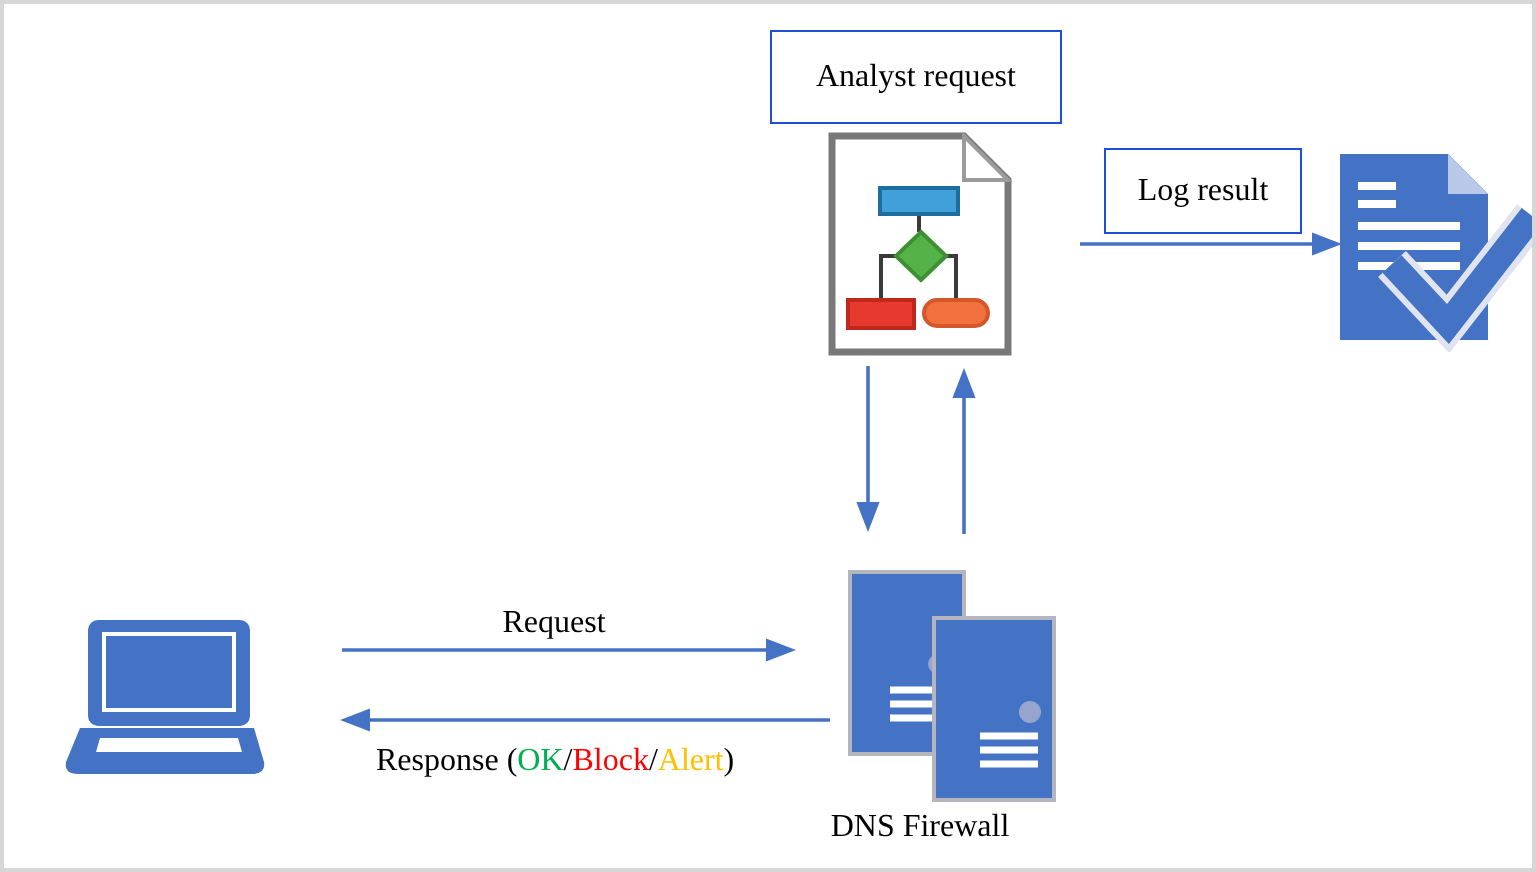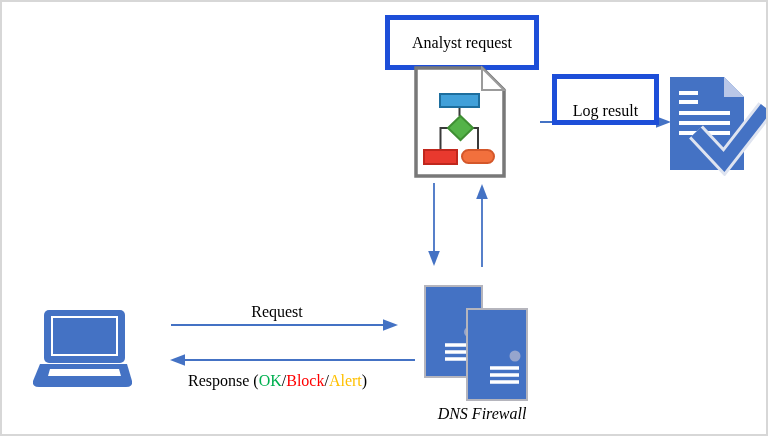--- a/index.html
+++ b/index.html
@@ -3,21 +3,21 @@
 <meta charset="utf-8">
 <style>
   html,body { margin:0; padding:0; background:#ffffff; }
   .canvas {
     position:relative; width:768px; height:436px; box-sizing:border-box;
     background:#ffffff; border:2px solid #d7d7d7; overflow:hidden;
     font-family:"Liberation Serif","DejaVu Serif",serif; color:#000;
   }
   .abs { position:absolute; }
   .label-box {
-    background:#ffffff; border:5px solid #1d4ed8;
+    background:#ffffff; border:1px solid #1d4ed8;
     display:flex; align-items:center; justify-content:center;
     font-size:16px; color:#000;
   }
   .caption { font-size:16px; color:#000; text-align:center; white-space:nowrap; }
   .arrow-line { stroke:var(--arrow_blue,#4472C4); stroke-width:1.8; fill:none; }
   .arrow-head { fill:var(--arrow_blue,#4472C4); stroke:none; }
   .resp-ok    { color:var(--ok_green,#00B050); }
   .resp-block { color:var(--block_red,#FF0000); }
   .resp-alert { color:var(--alert_amber,#FFC000); }
   .blue-fill  { fill:var(--accent_blue,#4472C4); }
@@ -57,21 +57,21 @@
     <g>
       <line class="arrow-line" x1="538" y1="120" x2="656" y2="120"></line>
       <polygon class="arrow-head" points="669,120 654,114.2 654,125.8"></polygon>
     </g>
   </svg>
 
   <div class="abs label-box" style="left:383px;top:13px;width:144px;height:45px;">
     <span>Analyst request</span>
   </div>
 
-  <div class="abs label-box" style="left:550px;top:72px;width:97px;height:41px;align-items:flex-end;">
+  <div class="abs label-box" style="left:550px;top:72px;width:97px;height:41px;">
     <span>Log result</span>
   </div>
 
   <svg class="abs" style="left:410px;top:62px;" width="96" height="116" viewBox="0 0 96 116" aria-hidden="true">
     <path class="flow-page" d="M4,4 H70 L92,26 V112 H4 Z"></path>
     <path class="flow-fold" d="M70,4 V26 H92 Z"></path>
     <path class="flow-conn" d="M47.5,43 V52"></path>
     <path class="flow-conn" d="M36,64 H28.5 V86"></path>
     <path class="flow-conn" d="M61,64 H66 V86"></path>
     <rect class="flow-rect-blue" x="28" y="30" width="39" height="13"></rect>
@@ -108,15 +108,15 @@
     <path class="white-line" stroke-width="3.5" d="M70,86 H99 M70,93 H99 M70,100 H99"></path>
   </svg>
 
   <div class="abs caption" style="left:225px;top:301px;width:100px;">Request</div>
 
   <div class="abs caption" style="left:186px;top:370px;">
     <span>Response (</span><span class="resp-ok">OK</span><span>/</span><span class="resp-block">Block</span><span>/</span><span class="resp-alert">Alert</span><span>)</span>
   </div>
 
 
-  <div class="abs caption" style="left:415px;top:403px;width:130px;font-style:italic;">DNS Firewall</div>
+  <div class="abs caption" style="left:393px;top:403px;width:130px;">DNS Firewall</div>
 
 </div>
 
 </body></html>

